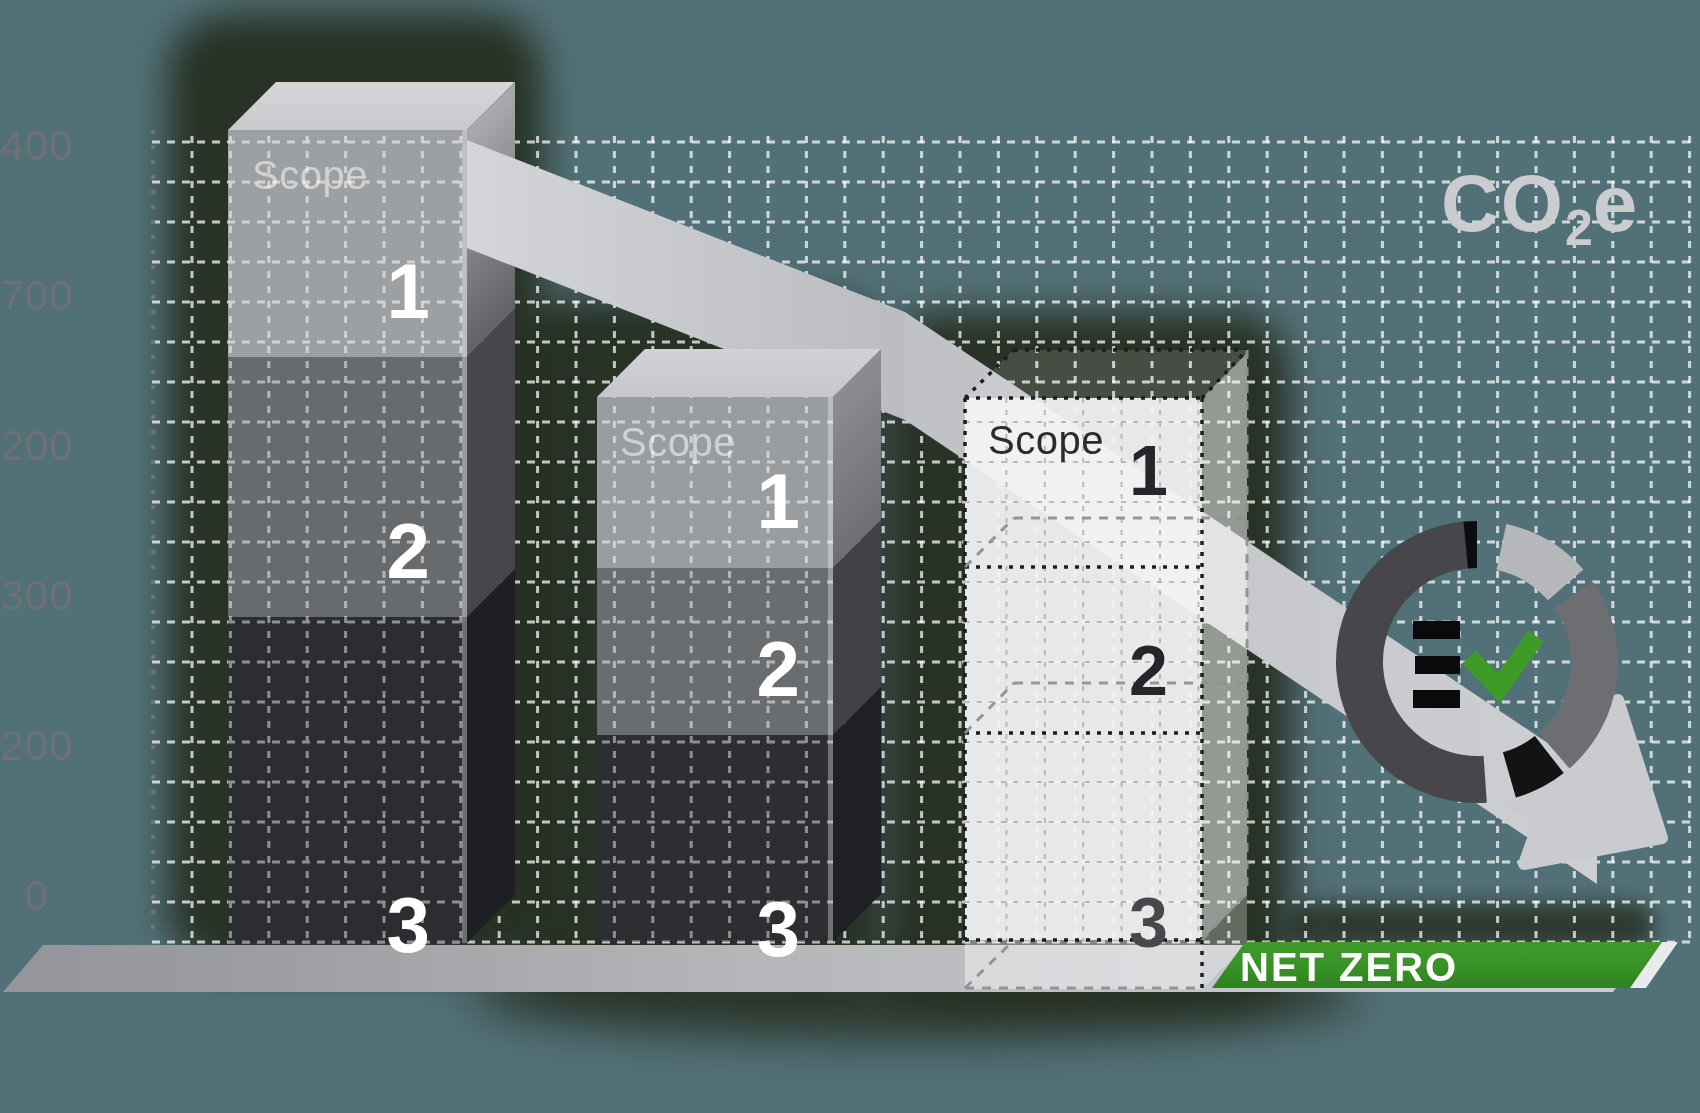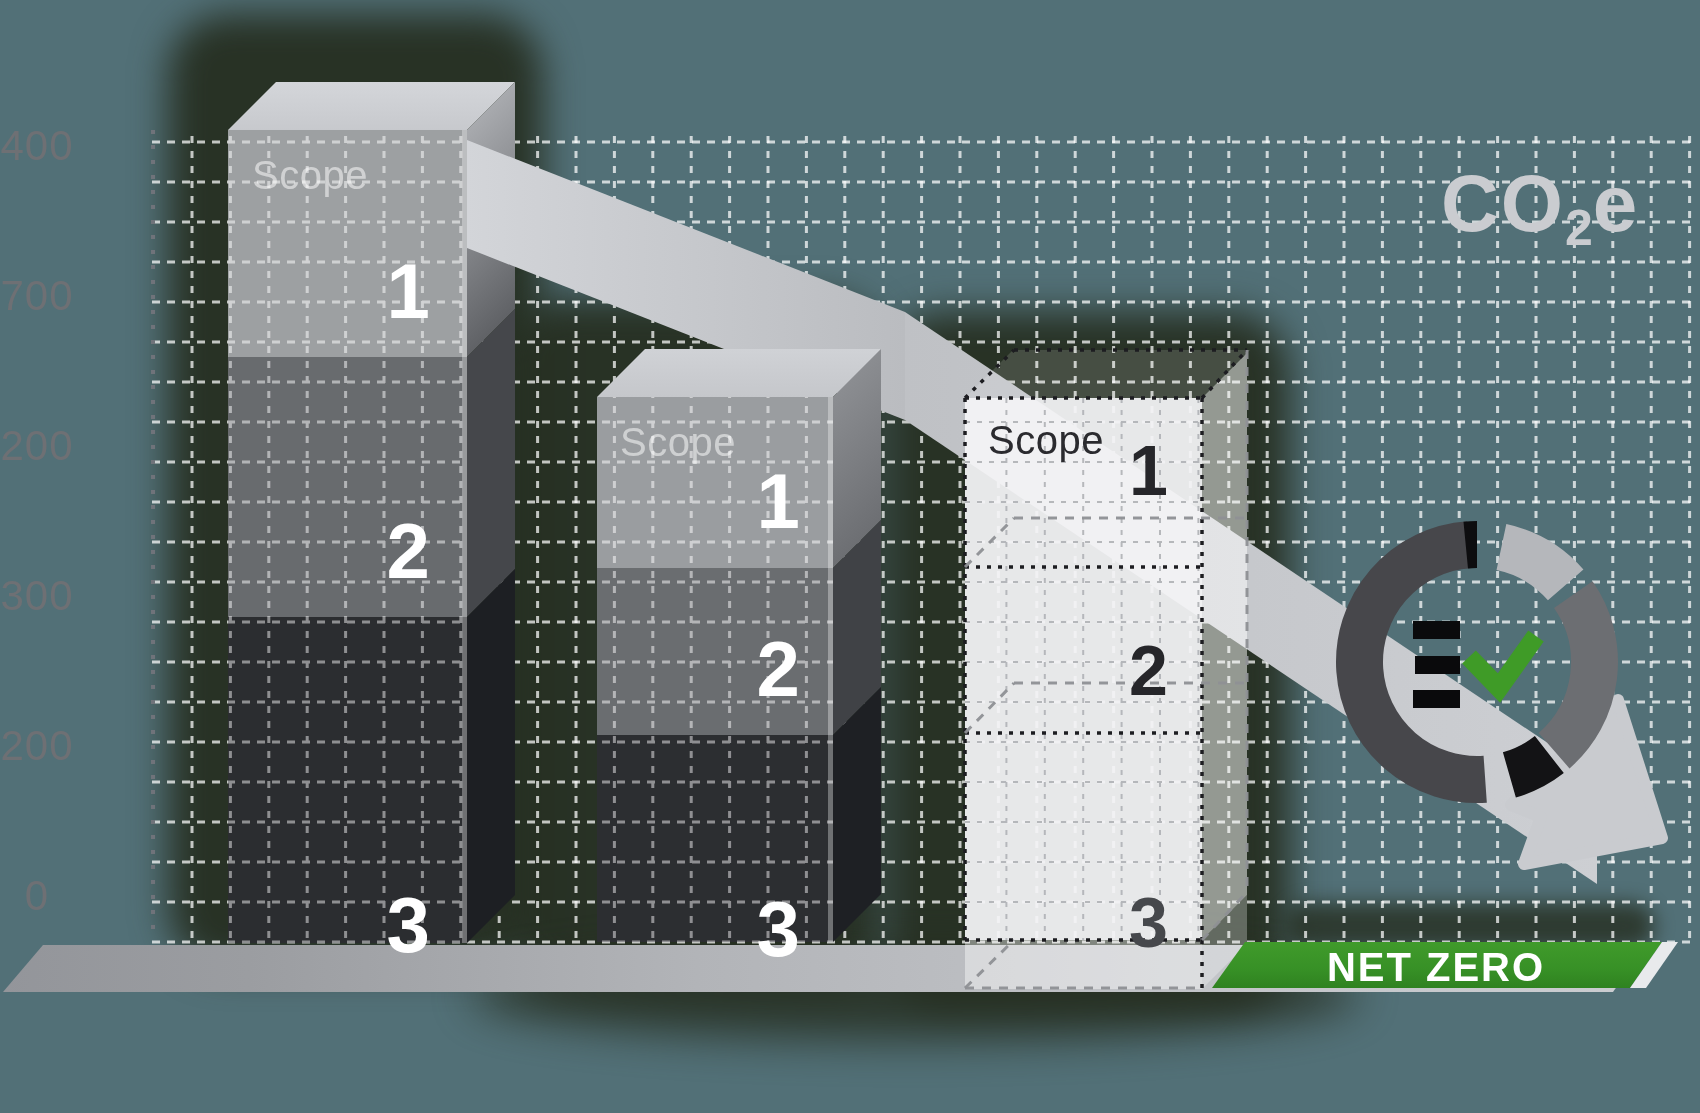--- a/index.html
+++ b/index.html
@@ -31,21 +31,21 @@
   .num.dim{color:#46484c;font-size:70px;}
   
   #co2e{position:absolute;left:1441px;top:164px;z-index:11;color:#caccd0;font-weight:700;font-size:80px;line-height:1;letter-spacing:2px;}
   #co2e .sub{font-size:50px;vertical-align:-14px;letter-spacing:0;}
   
   #banner{position:absolute;left:1190px;top:942px;width:500px;height:46px;z-index:9;
     clip-path:polygon(55px 0,472px 0,440px 46px,22px 46px);
     background:linear-gradient(180deg,#409b2b 0%,#379026 60%,#2f8220 100%);}
   #bannerStripe{position:absolute;left:1630px;top:942px;width:64px;height:46px;z-index:9;
     clip-path:polygon(32px 0,48px 0,16px 46px,0 46px);background:#e8eaec;}
-  #netzero{position:absolute;left:1240px;top:947px;width:392px;z-index:10;text-align:center;
+  #netzero{position:absolute;left:1240px;top:947px;width:392px;z-index:10;text-align:left;
     color:#ffffff;font-weight:700;font-size:40px;letter-spacing:2px;line-height:1;}
   .clip{overflow:hidden;}
 </style>
 </head>
 <body>
 
 <div id="stage">
 
   <div class="blob" style="left:168px;top:14px;width:375px;height:955px;"></div>
   <div class="blob" style="left:505px;top:298px;width:380px;height:688px;"></div>

